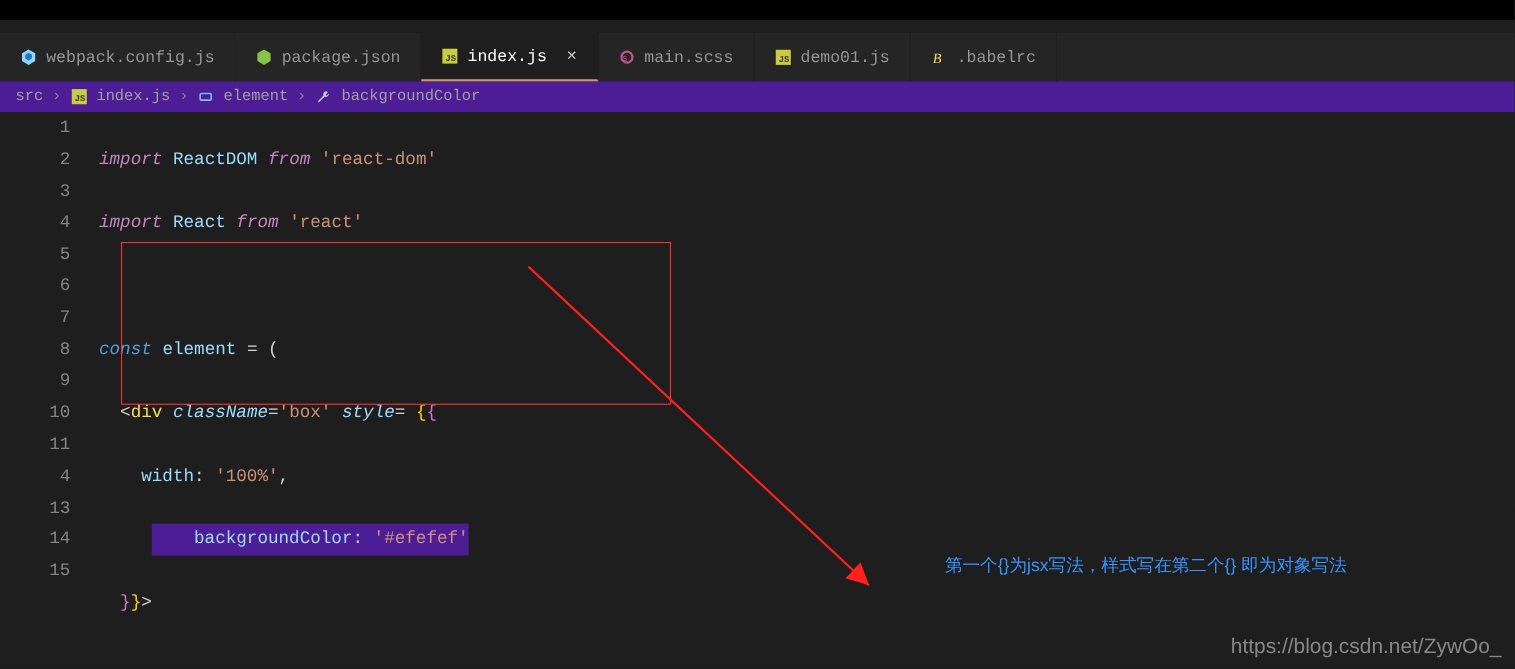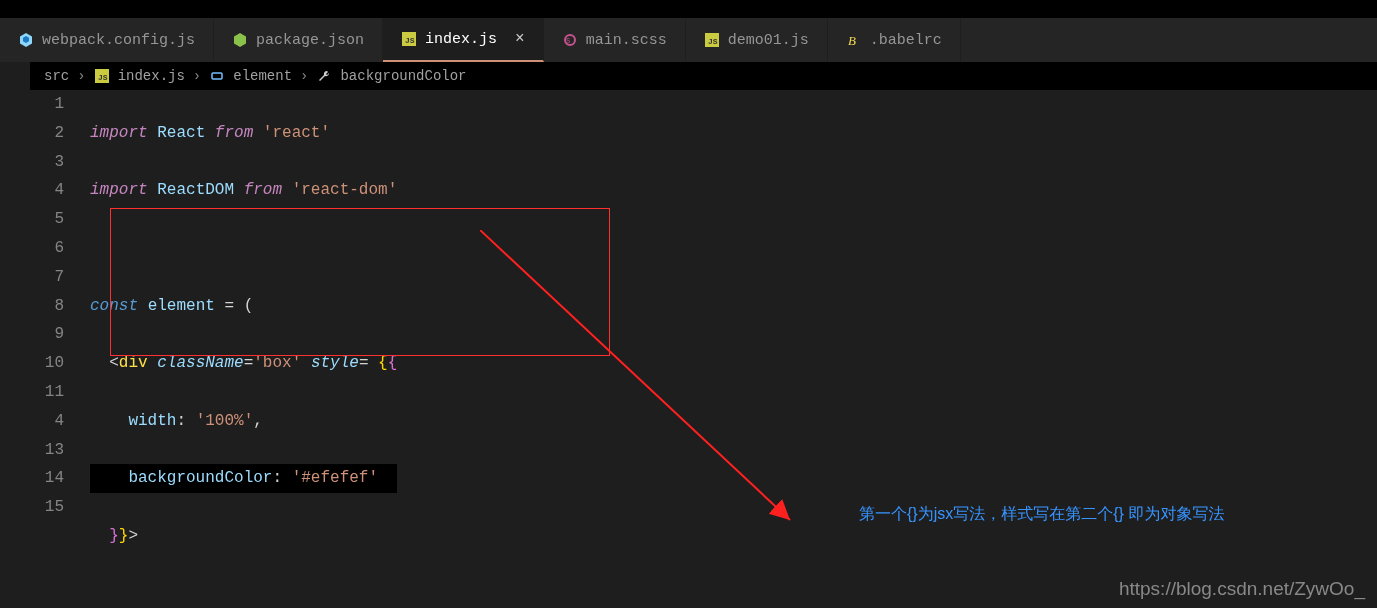--- a/index.html
+++ b/index.html
@@ -14,20 +14,21 @@
     }
     .menubar {
       height: 18px;
       background: #000;
     }
     .tabs {
       display: flex;
       background: #252526;
       height: 44px;
       align-items: stretch;
+      margin-top: 12px;
     }
     .tab {
       display: flex;
       align-items: center;
       padding: 0 18px;
       gap: 8px;
       font-size: 15px;
       color: #969696;
       cursor: pointer;
       border-right: 1px solid #1e1e1e;
@@ -49,22 +50,21 @@
       color: #ccc;
       font-size: 16px;
     }
     .breadcrumbs {
       display: flex;
       align-items: flex-start;
       gap: 8px;
       padding: 6px 14px;
       font-size: 14px;
       color: #a0a0a0;
-      background: #000000;
-      margin-left: 30px;
+      background: #4c1d95;
     }
     .breadcrumbs .chev {
       color: #888;
     }
     .editor {
       display: flex;
       background: #1e1e1e;
       position: relative;
     }
     .gutter {
@@ -79,21 +79,21 @@
     .gutter .ln {
       height: 28.8px;
     }
     .code {
       font-size: 16px;
       line-height: 28.8px;
       white-space: pre;
       position: relative;
     }
     .line { height: 28.8px; }
-    .line.current { background: #000000; }
+    .line.current { background: #4c1d95; margin-left: 48px; }
     .tk-keyword { color: #c586c0; font-style: italic; }
     .tk-keyword-const { color: #569cd6; font-style: italic; }
     .tk-var { color: #9cdcfe; }
     .tk-string { color: #ce9178; }
     .tk-tag { color: #fde047; }
     .tk-bracket { color: #d4d4d4; }
     .tk-attr { color: #9cdcfe; font-style: italic; }
     .tk-text { color: #d4d4d4; }
     .tk-brace1 { color: #ffd700; }
     .tk-brace2 { color: #da70d6; }
@@ -222,22 +222,22 @@
     <div class="ln">8</div>
     <div class="ln">9</div>
     <div class="ln">10</div>
     <div class="ln">11</div>
     <div class="ln">4</div>
     <div class="ln">13</div>
     <div class="ln">14</div>
     <div class="ln">15</div>
   </div>
   <div class="code">
+<div class="line"><span class="tk-keyword">import</span> <span class="tk-var">ReactDOM</span> <span class="tk-keyword">from</span> <span class="tk-string">'react-dom'</span></div>
 <div class="line"><span class="tk-keyword">import</span> <span class="tk-var">React</span> <span class="tk-keyword">from</span> <span class="tk-string">'react'</span></div>
-<div class="line"><span class="tk-keyword">import</span> <span class="tk-var">ReactDOM</span> <span class="tk-keyword">from</span> <span class="tk-string">'react-dom'</span></div>
 <div class="line"></div>
 <div class="line"><span class="tk-keyword-const">const</span> <span class="tk-var">element</span><span class="tk-text"> = (</span></div>
 <div class="line">  <span class="tk-bracket">&lt;</span><span class="tk-tag">div</span> <span class="tk-attr">className</span><span class="tk-text">=</span><span class="tk-string">'box'</span> <span class="tk-attr">style</span><span class="tk-text">= </span><span class="tk-brace1">{</span><span class="tk-brace2">{</span></div>
 <div class="line">    <span class="tk-var">width</span><span class="tk-text">: </span><span class="tk-string">'100%'</span><span class="tk-text">,</span></div>
 <div class="line current">    <span class="tk-var">backgroundColor</span><span class="tk-text">: </span><span class="tk-string">'#efefef'</span></div>
 <div class="line">  <span class="tk-brace2">}</span><span class="tk-brace1">}</span><span class="tk-bracket">&gt;</span></div>
 
 
 
 

